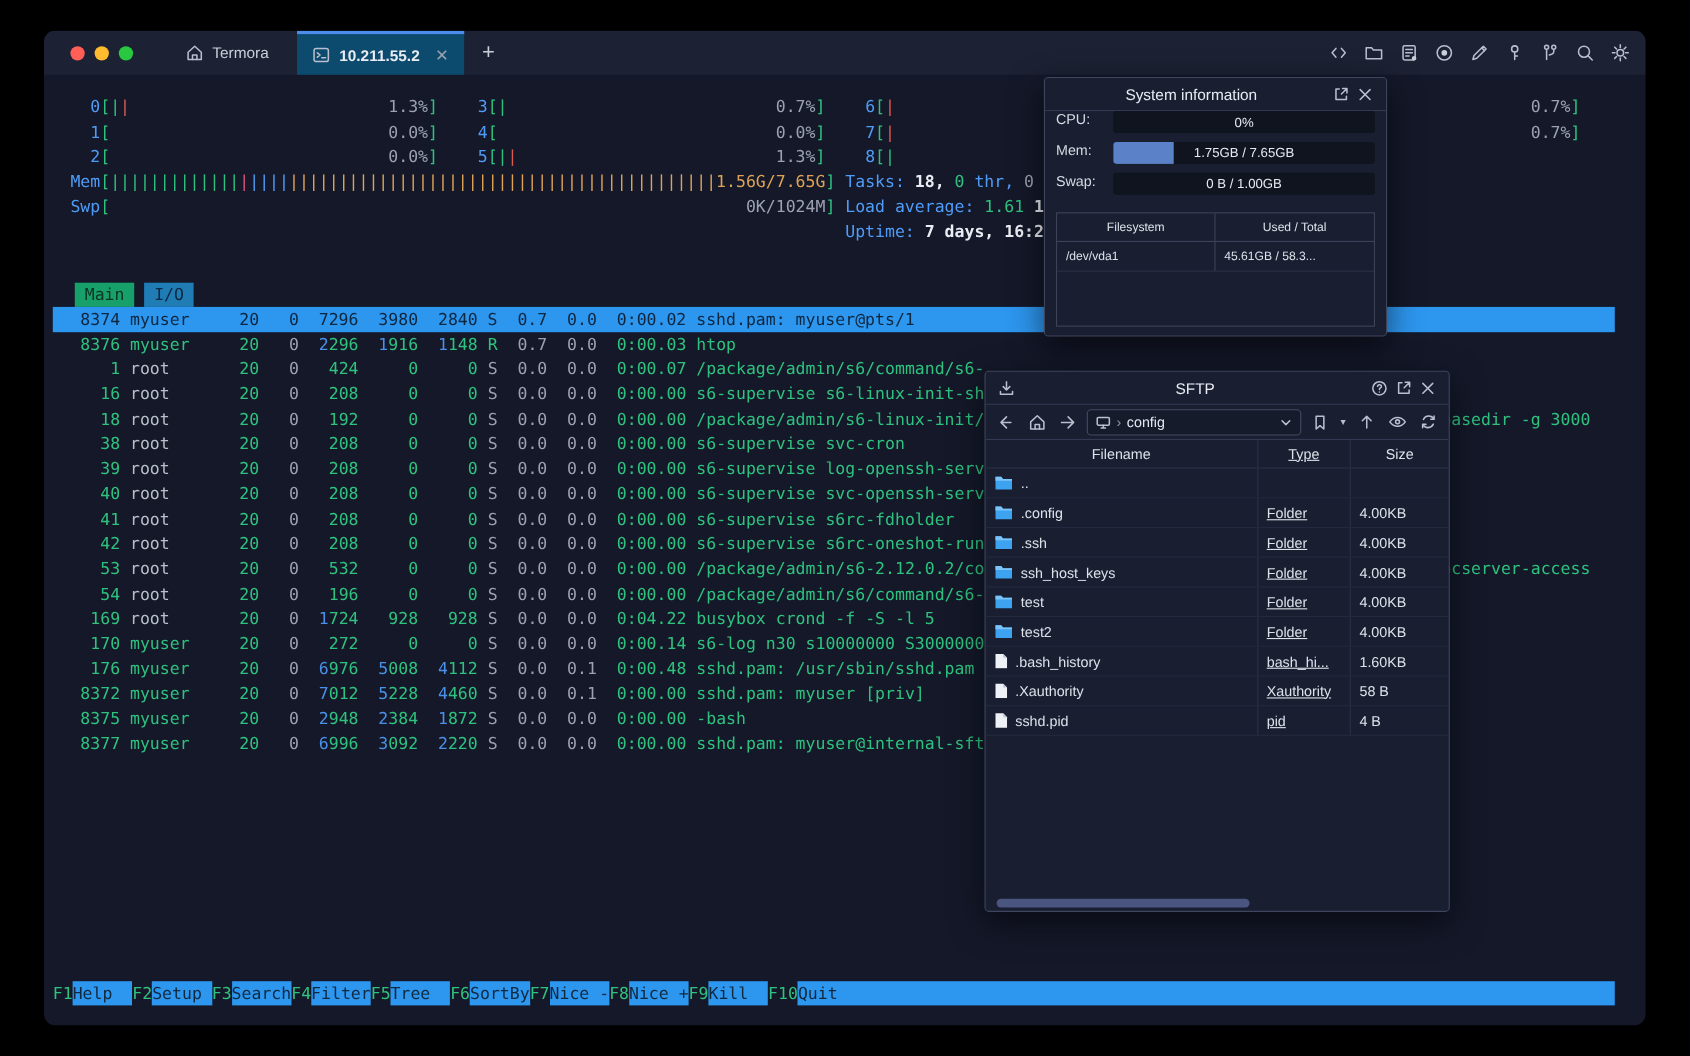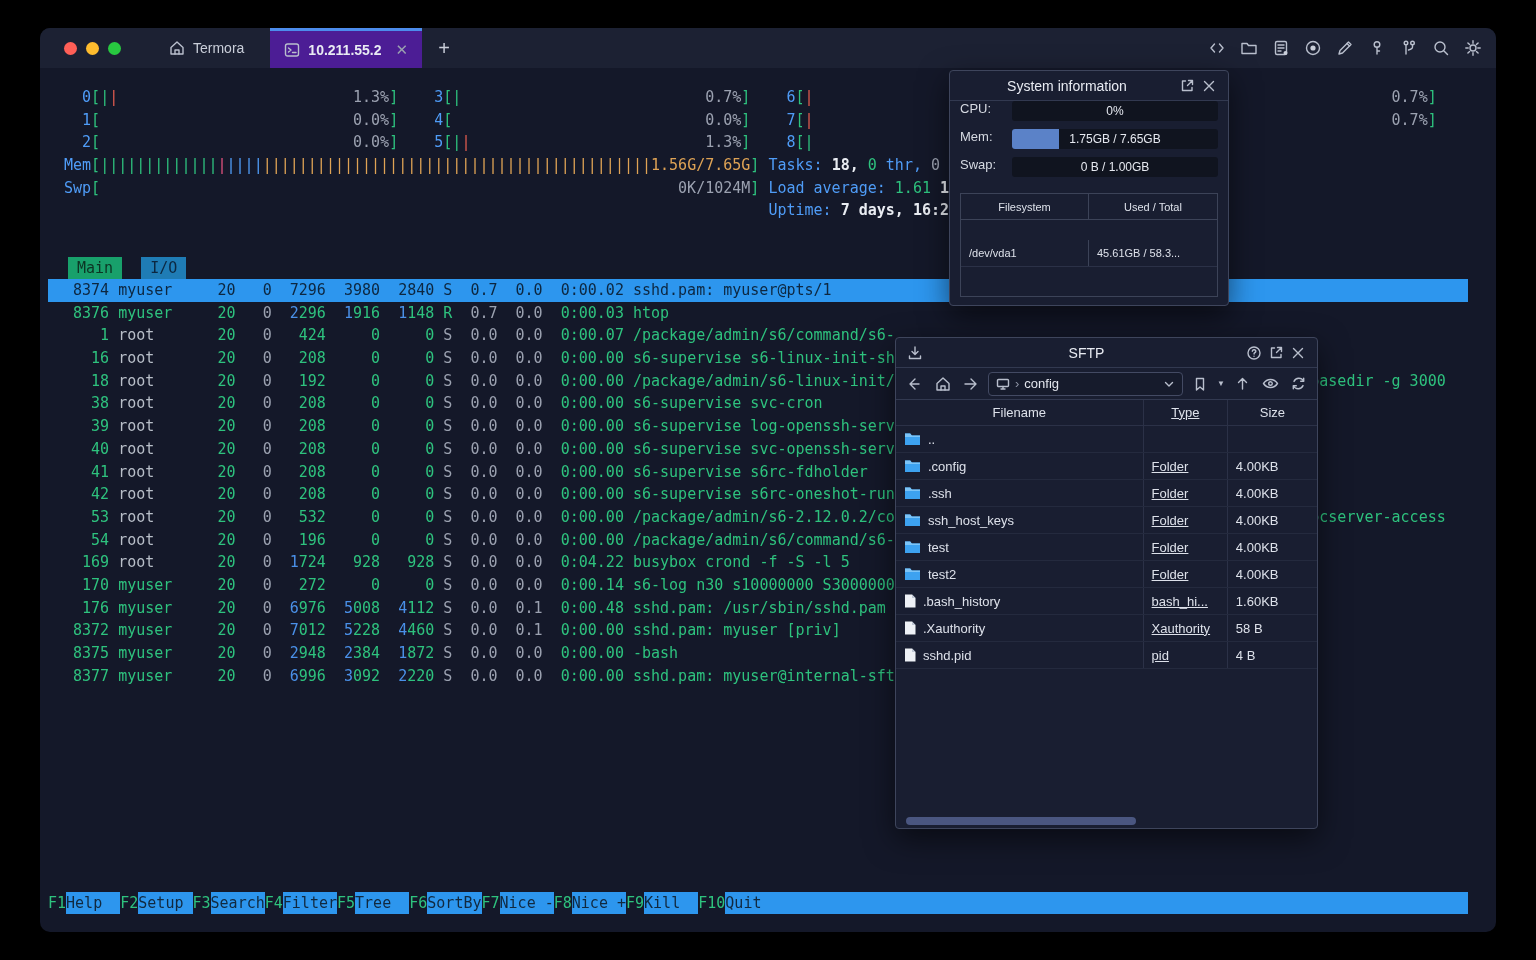--- a/index.html
+++ b/index.html
@@ -6,34 +6,34 @@
   html,body { width:1536px; height:960px; background:#000; overflow:hidden;
               font-family:"Liberation Sans","DejaVu Sans",sans-serif; }
   .window { position:absolute; left:40px; top:28px; width:1456px; height:904px;
             background:#141829; border-radius:10px; overflow:hidden; }
 
   
   .titlebar { position:absolute; left:0; top:0; width:100%; height:40px; background:#1c2133; display:flex; align-items:stretch; }
   .traffic { display:flex; align-items:center; gap:9px; padding:0 22px 0 24px; }
   .dot { width:13px; height:13px; border-radius:50%; }
   .hometab { display:flex; align-items:center; gap:8px; padding:0 26px; color:#c9ced9; font-size:14px; }
-  .tab-active { display:flex; align-items:center; gap:8px; padding:0 14px; background:#4c1d95;
+  .tab-active { display:flex; align-items:center; gap:8px; padding:0 14px; background:#0c4a6e;
                 border-top:3px solid #4c8cec; color:#e9ecf3; font-size:14px; font-weight:600; }
   .tab-close { color:#9aa1b0; font-size:15px; margin-left:6px; cursor:default; }
   .tab-plus { display:flex; align-items:center; padding:0 16px; color:#c9ced9; font-size:20px; font-weight:300; }
   .tb-icons { position:absolute; right:14px; top:0; height:40px; display:flex; align-items:center; gap:13px; }
   .tb-icons .ic { width:19px; height:19px; display:flex; align-items:center; justify-content:center; }
   svg.ln { stroke:#b9bfcd; fill:none; stroke-width:1.4; stroke-linecap:round; stroke-linejoin:round; }
 
   
   .tln { position:relative; white-space:pre; font-family:"DejaVu Sans Mono","Liberation Mono",monospace;
          font-size:15px; height:22.7px; line-height:22.7px; color:#2ec27e; padding-left:16px; }
   #htop-head { position:absolute; left:8px; top:58px; width:1420px; }
   #htop-table { position:absolute; left:8px; top:229px; width:1420px; }
-  .htabs { display:flex; gap:19px; height:22px; margin-left:20px; font-family:"DejaVu Sans Mono","Liberation Mono",monospace; font-size:15px; }
+  .htabs { display:flex; gap:9px; height:22px; margin-left:20px; font-family:"DejaVu Sans Mono","Liberation Mono",monospace; font-size:15px; }
   .htab { padding:0 9px; line-height:22px; }
   .htab.main { background:#18a06b; color:#0d3524; }
   .htab.io { background:#1f7cb5; color:#0c2740; }
   .hdr-line { background:#18a06b; color:#0b2e1f; }
   .hdr-line .sortcol { background:#3aa3f3; color:#0c2740; }
   .sel-line { background:#2d96ee; }
   .sel-line * { color:#0d2740 !important; }
   .c-blue{color:#4f9cf7} .c-green{color:#2ec27e} .c-red{color:#dd5a4f} .c-orange{color:#dfa355}
   .c-pink{color:#e0517e} .c-gray{color:#9ba1b0} .c-white{color:#e9ecf2;font-weight:bold}
   .c-root{color:#b9bfc9} .c-num{color:#4a90e8}
@@ -46,30 +46,30 @@
   .ffill { flex:1; background:#2d96ee; }
 
   
   .panel { position:absolute; background:#191e31; border:1px solid #3e455c; border-radius:4px;
            box-shadow:0 10px 30px rgba(0,0,0,.55); color:#dde1ea; }
   .ptitle { height:30px; display:flex; align-items:center; border-bottom:1px solid #323950; padding:0 8px; }
   .ptitle .t { flex:1; text-align:center; font-size:14px; color:#e8ebf2; }
   .pic { width:22px; height:22px; display:flex; align-items:center; justify-content:center; }
 
   
-  #sysinfo { left:909px; top:42px; width:280px; height:236px; z-index:40; }
+  #sysinfo { left:909px; top:42px; width:312px; height:236px; z-index:40; }
   .si-row { display:flex; align-items:flex-start; height:28px; padding:0 10px; }
   .si-row .lbl { width:52px; font-size:13px; color:#d6dae2; }
   .si-bar { position:relative; flex:1; height:20px; background:#10141f; border-radius:3px; overflow:hidden; }
   .si-fill { position:absolute; left:0; top:0; bottom:0; background:#5b82c8; }
   .si-txt { position:relative; display:block; text-align:center; font-size:12px; line-height:20px; color:#e6e9f0; }
   .fs-table { position:absolute; left:10px; right:10px; top:122px; bottom:8px; border:1px solid #3c4358; font-size:11px; }
   .fs-head { display:flex; height:26px; line-height:26px; border-bottom:1px solid #3c4358; }
   .fs-head div { text-align:center; }
-  .fs-row { display:flex; height:27px; line-height:27px; border-bottom:1px solid #2b3147;margin-top:20px; }
+  .fs-row { display:flex; height:27px; line-height:27px; border-bottom:1px solid #2b3147; }
   .fs-c1 { width:50%; border-right:1px solid #3c4358; padding:0 8px; }
   .fs-c2 { width:50%; padding:0 8px; }
 
   
   #sftp { left:855px; top:309px; width:423px; height:492px; z-index:40; }
   .sf-toolbar { height:32px; display:flex; align-items:center; gap:6px; padding:0 8px; border-bottom:1px solid #323950; }
   .crumb { flex:1; display:flex; align-items:center; gap:5px; height:24px; border:1px solid #434a63;
            border-radius:4px; background:#161b2c; padding:0 7px; font-size:13px; color:#e3e6ee; }
   .crumb .spread { flex:1; }
   .sf-thead { display:flex; height:26px; line-height:26px; font-size:13px; color:#dde1ea; border-bottom:1px solid #2b3147; }

